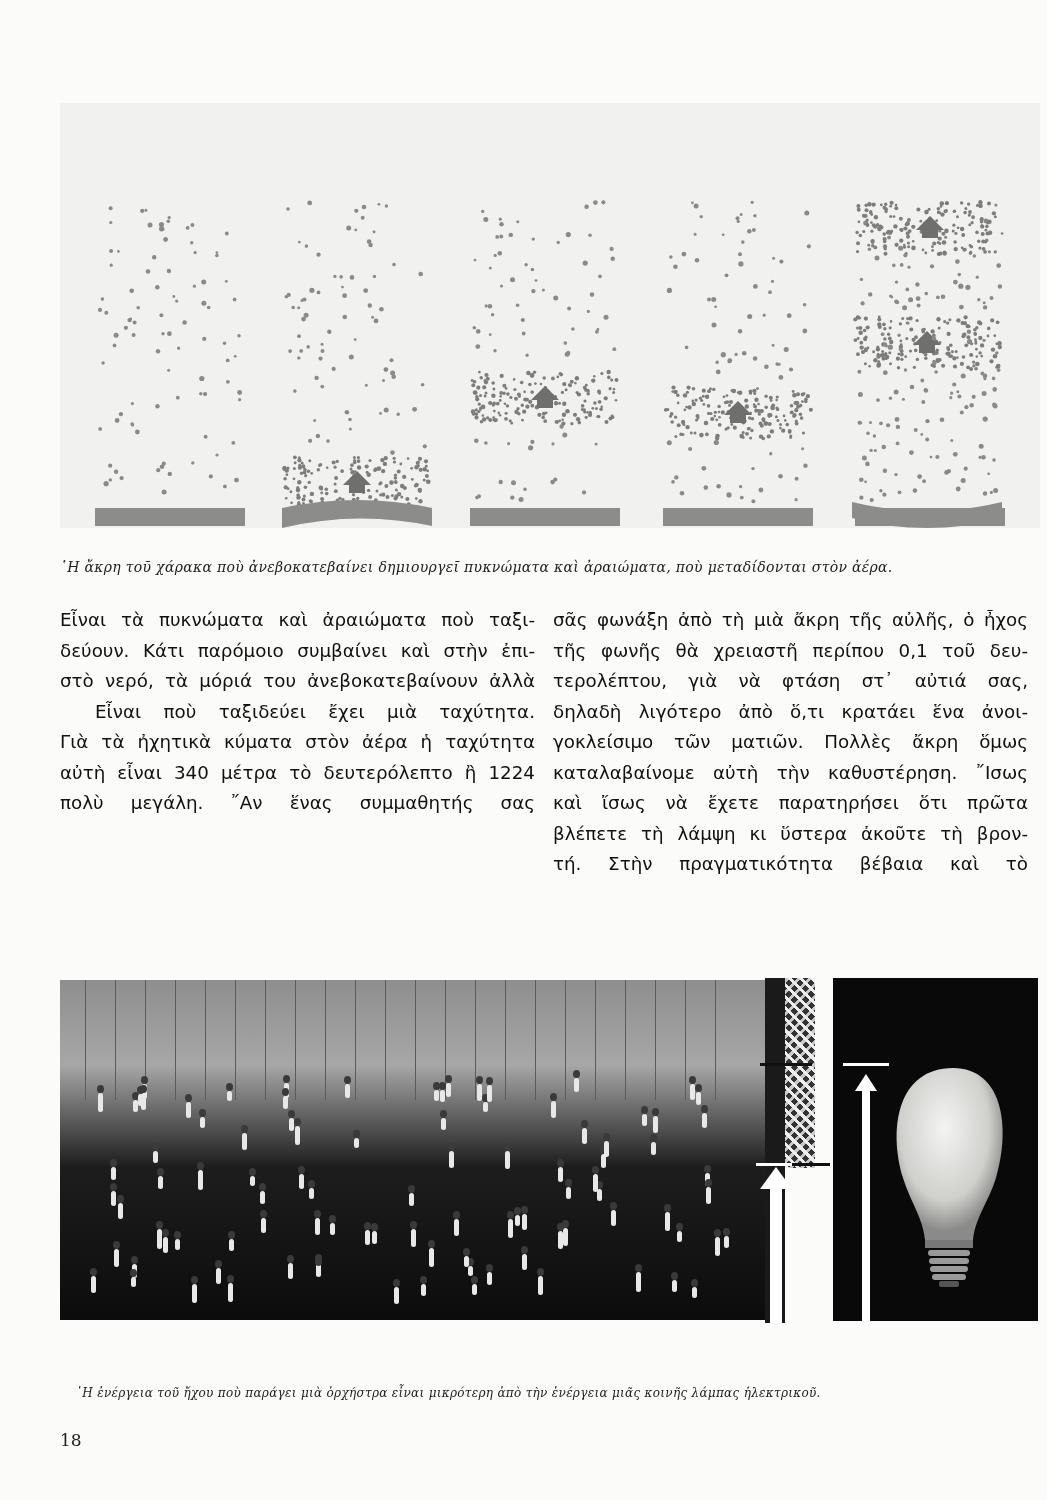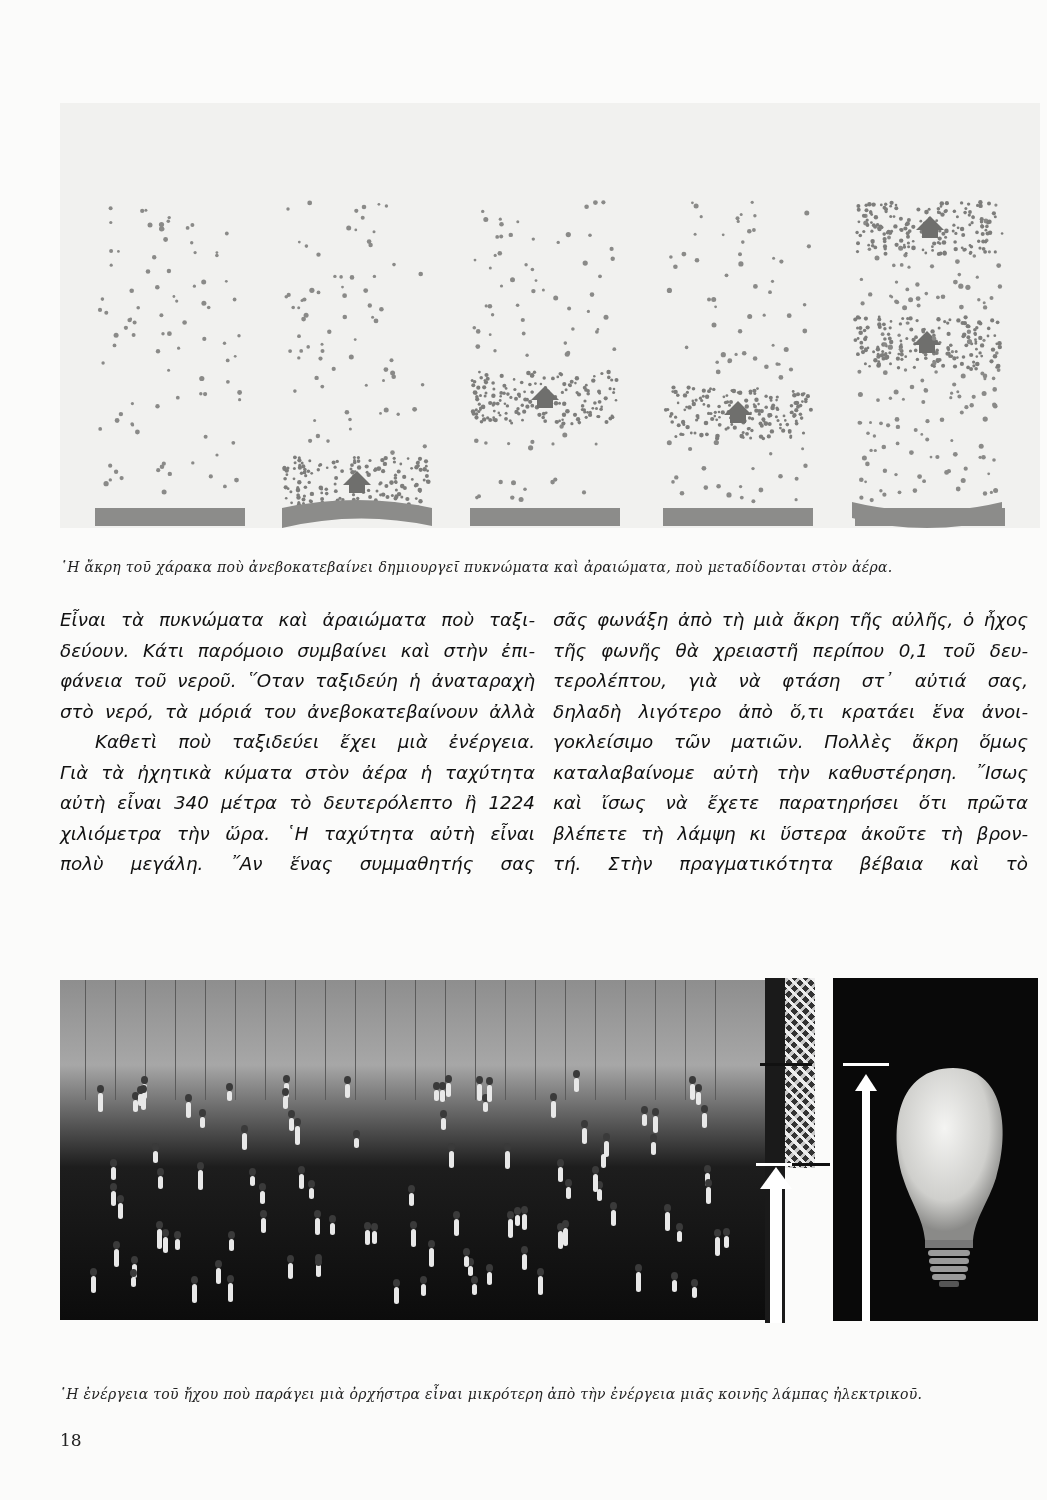--- a/index.html
+++ b/index.html
@@ -16,21 +16,21 @@
   .panel svg { width:100%; height:100%; }
   .caption {
     position:absolute; font-family:"DejaVu Serif", serif; font-style:italic;
     font-size:14px; color:#222; white-space:nowrap; letter-spacing:0.3px;
   }
   .col {
     position:absolute; top:605px; width:475px;
     font-size:18.3px; line-height:30.5px; text-align:justify; color:#111;
   }
   .col p { margin:0; }
-  .col .line { display:block; text-align:justify; text-align-last:justify; white-space:nowrap;font-style:italic; }
+  .col .line { display:block; text-align:justify; text-align-last:justify; white-space:nowrap; }
   .col .line.last { text-align-last:left; }
   .photo-area {
     position:absolute; left:60px; top:978px; width:980px; height:345px;
   }
   .orchestra {
     position:absolute; left:0; top:2px; width:705px; height:340px;
     background:linear-gradient(180deg,#8e8e8e 0%,#a7a7a7 25%,#6a6a6a 38%,#1d1d1d 55%,#0c0c0c 100%);
     overflow:hidden;
   }
   .orchestra .wall-line { position:absolute; top:0; width:1px; height:120px; background:#5b5b5b; }
@@ -1399,28 +1399,26 @@
         </svg></div>
     </div>
 </div>
 
 <div class="caption" style="left:60px; top:559px;">῾Η ἄκρη τοῦ χάρακα ποὺ ἀνεβοκατεβαίνει δημιουργεῖ πυκνώματα καὶ ἀραιώματα, ποὺ μεταδίδονται στὸν ἀέρα.</div>
 
 <div class="col" style="left:60px;">
   <p>
     <span class="line">Εἶναι τὰ πυκνώματα καὶ ἀραιώματα ποὺ ταξι-</span>
     <span class="line">δεύουν. Κάτι παρόμοιο συμβαίνει καὶ στὴν ἐπι-</span>
-    <span class="line">φάνεια τοῦ νεροῦ. ῞Οταν ταξιδεύη ἡ ἀναταραχὴ</span>
     <span class="line">στὸ νερό, τὰ μόριά του ἀνεβοκατεβαίνουν ἀλλὰ</span>
   </p>
   <p>
-    <span class="line" style="padding-left:35px">Καθετὶ ποὺ ταξιδεύει ἔχει μιὰ ἐνέργεια.</span>
+    <span class="line" style="padding-left:35px">Εἶναι ποὺ ταξιδεύει ἔχει μιὰ ταχύτητα.</span>
     <span class="line">Γιὰ τὰ ἠχητικὰ κύματα στὸν ἀέρα ἡ ταχύτητα</span>
     <span class="line">αὐτὴ εἶναι 340 μέτρα τὸ δευτερόλεπτο ἢ 1224</span>
-    <span class="line">χιλιόμετρα τὴν ὥρα. ῾Η ταχύτητα αὐτὴ εἶναι</span>
     <span class="line">πολὺ μεγάλη. ῎Αν ἕνας συμμαθητής σας</span>
   </p>
 </div>
 
 <div class="col" style="left:553px;">
   <p>
     <span class="line">σᾶς φωνάξη ἀπὸ τὴ μιὰ ἄκρη τῆς αὐλῆς, ὁ ἦχος</span>
     <span class="line">τῆς φωνῆς θὰ χρειαστῆ περίπου 0,1 τοῦ δευ-</span>
     <span class="line">τερολέπτου, γιὰ νὰ φτάση στ᾽ αὐτιά σας,</span>
     <span class="line">δηλαδὴ λιγότερο ἀπὸ ὅ,τι κρατάει ἕνα ἀνοι-</span>
@@ -1678,15 +1676,15 @@
   <div style="position:absolute;left:700px;top:85px;width:52px;height:3px;background:#111;"></div>
 
   <svg style="position:absolute;left:692px;top:185px;" width="80" height="160">
     <rect x="18" y="20" width="12" height="140" fill="#fff"></rect>
     <polygon points="8,26 24,4 40,26" fill="#fff"></polygon>
     <rect x="4" y="0" width="36" height="3" fill="#fff"></rect>
     <rect x="40" y="0" width="38" height="3" fill="#111"></rect>
   </svg>
 </div>
 
-<div class="caption" style="left:59px; top:1386px; font-size:14px;">῾Η ἐνέργεια τοῦ ἤχου ποὺ παράγει μιὰ ὀρχήστρα εἶναι μικρότερη ἀπὸ τὴν ἐνέργεια μιᾶς κοινῆς λάμπας ἠλεκτρικοῦ.</div>
+<div class="caption" style="left:76px; top:1386px; font-size:12px;">῾Η ἐνέργεια τοῦ ἤχου ποὺ παράγει μιὰ ὀρχήστρα εἶναι μικρότερη ἀπὸ τὴν ἐνέργεια μιᾶς κοινῆς λάμπας ἠλεκτρικοῦ.</div>
 
 <div class="page-number">18</div>
 
 </body></html>

